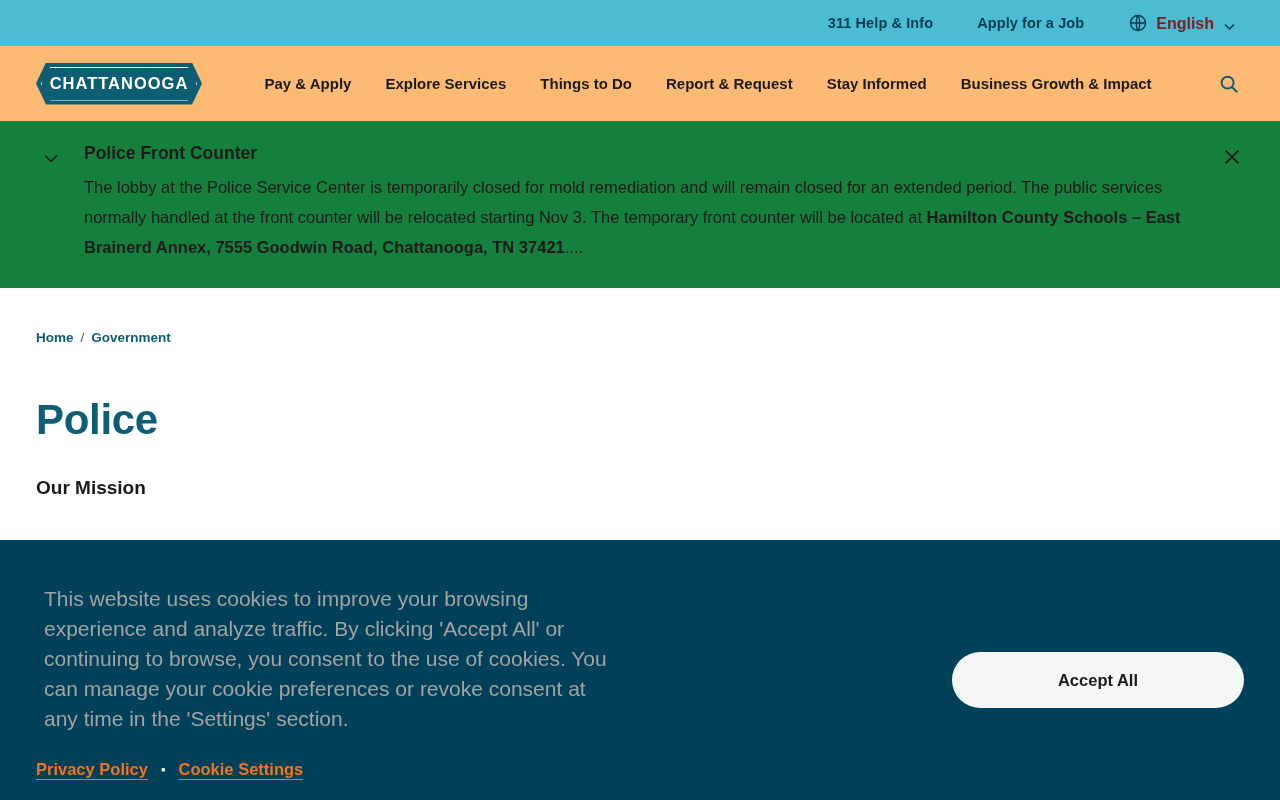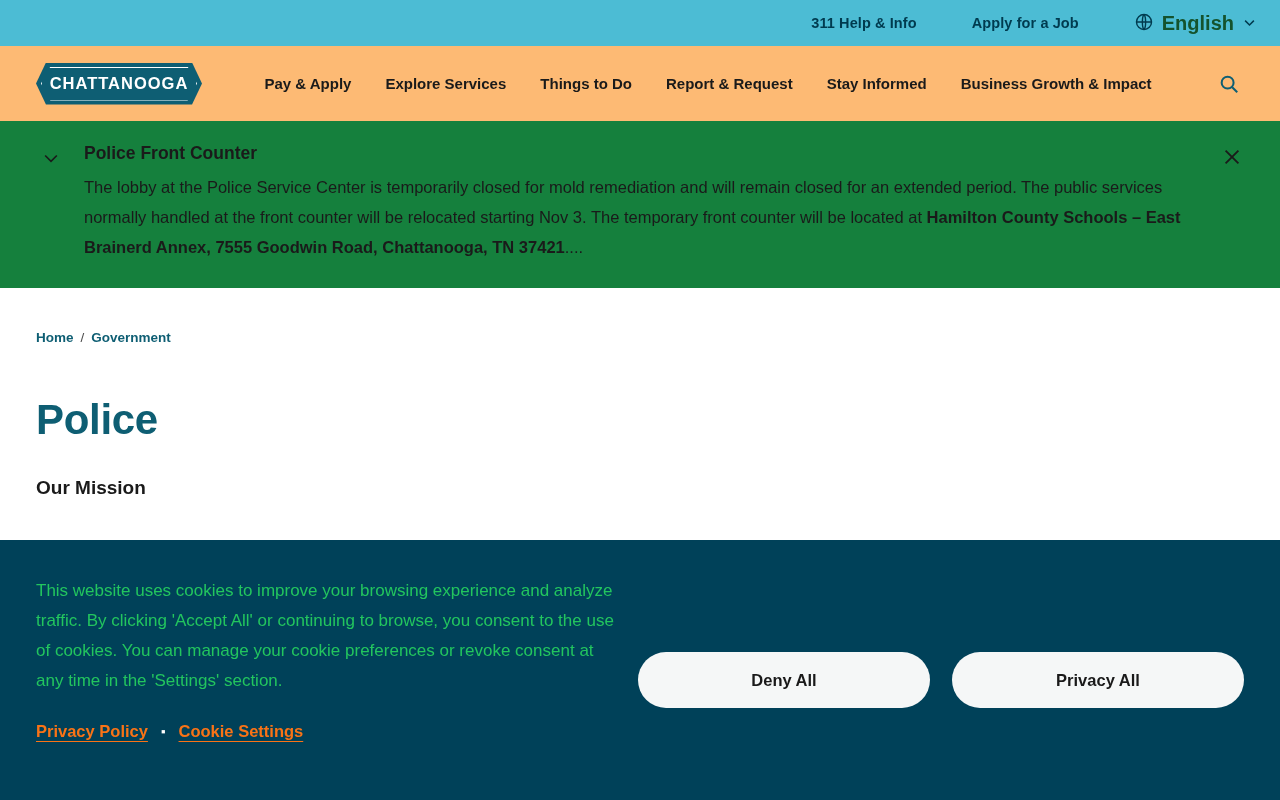--- a/index.html
+++ b/index.html
@@ -13,39 +13,39 @@
     background: #ffffff;
   }
 
   
   .utility-bar {
     height: 46px;
     background: #4CBCD4;
     display: flex;
     align-items: center;
     justify-content: flex-end;
-    padding-right: 24px;
-    gap: 11px;
+    padding-right: 44px;
+    gap: 0px;
   }
   .utility-link {
     color: #003B4F;
     font-size: 14.5px;
     font-weight: 700;
     text-decoration: none;
     padding: 0 22px;
     letter-spacing: 0.1px;
     white-space: nowrap;
   }
   .lang-picker {
     display: flex;
-    align-items: flex-start;
+    align-items: flex-end;
     gap: 8px;
     padding-left: 22px;
-    color: #14532d;
-    font-size: 20px;
+    color: #7f1d1d;
+    font-size: 16px;
     font-weight: 700;
   }
   .globe {
     width: 20px; height: 20px;
     display: inline-block;
   }
   .chev {
     width: 14px; height: 14px;
     display: inline-block;
   }
@@ -189,24 +189,24 @@
     position: absolute;
     left: 0; right: 0; bottom: 0;
     height: 260px;
     background: #004159;
     display: flex;
     align-items: flex-start;
     padding: 36px 36px 0 36px;
   }
   .cookie-left { width: 585px; flex: 0 0 auto; }
   .cookie-text {
-    color: #22c55e;
-    font-size: 17px;
+    color: #a3a3a3;
+    font-size: 21px;
     line-height: 30px;
-    margin: 0;
+    margin: 8px;
   }
   .cookie-links {
     margin-top: 26px;
     display: flex;
     align-items: center;
     gap: 13px;
   }
   .cookie-links a {
     color: #f97316;
     font-size: 16.5px;
@@ -320,18 +320,17 @@
   <div class="cookie">
     <div class="cookie-left">
       <p class="cookie-text">This website uses cookies to improve your browsing experience and analyze traffic. By clicking 'Accept All' or continuing to browse, you consent to the use of cookies. You can manage your cookie preferences or revoke consent at any time in the 'Settings' section.</p>
       <div class="cookie-links">
         <a href="#">Privacy Policy</a>
         <span class="dot">▪</span>
         <a href="#">Cookie Settings</a>
       </div>
     </div>
     <div class="cookie-actions">
-      <button class="cookie-btn">Deny All</button>
-      <button class="cookie-btn">Privacy All</button>
+      <button class="cookie-btn">Accept All</button>
     </div>
   </div>
 
 </div>
 
 </body></html>

